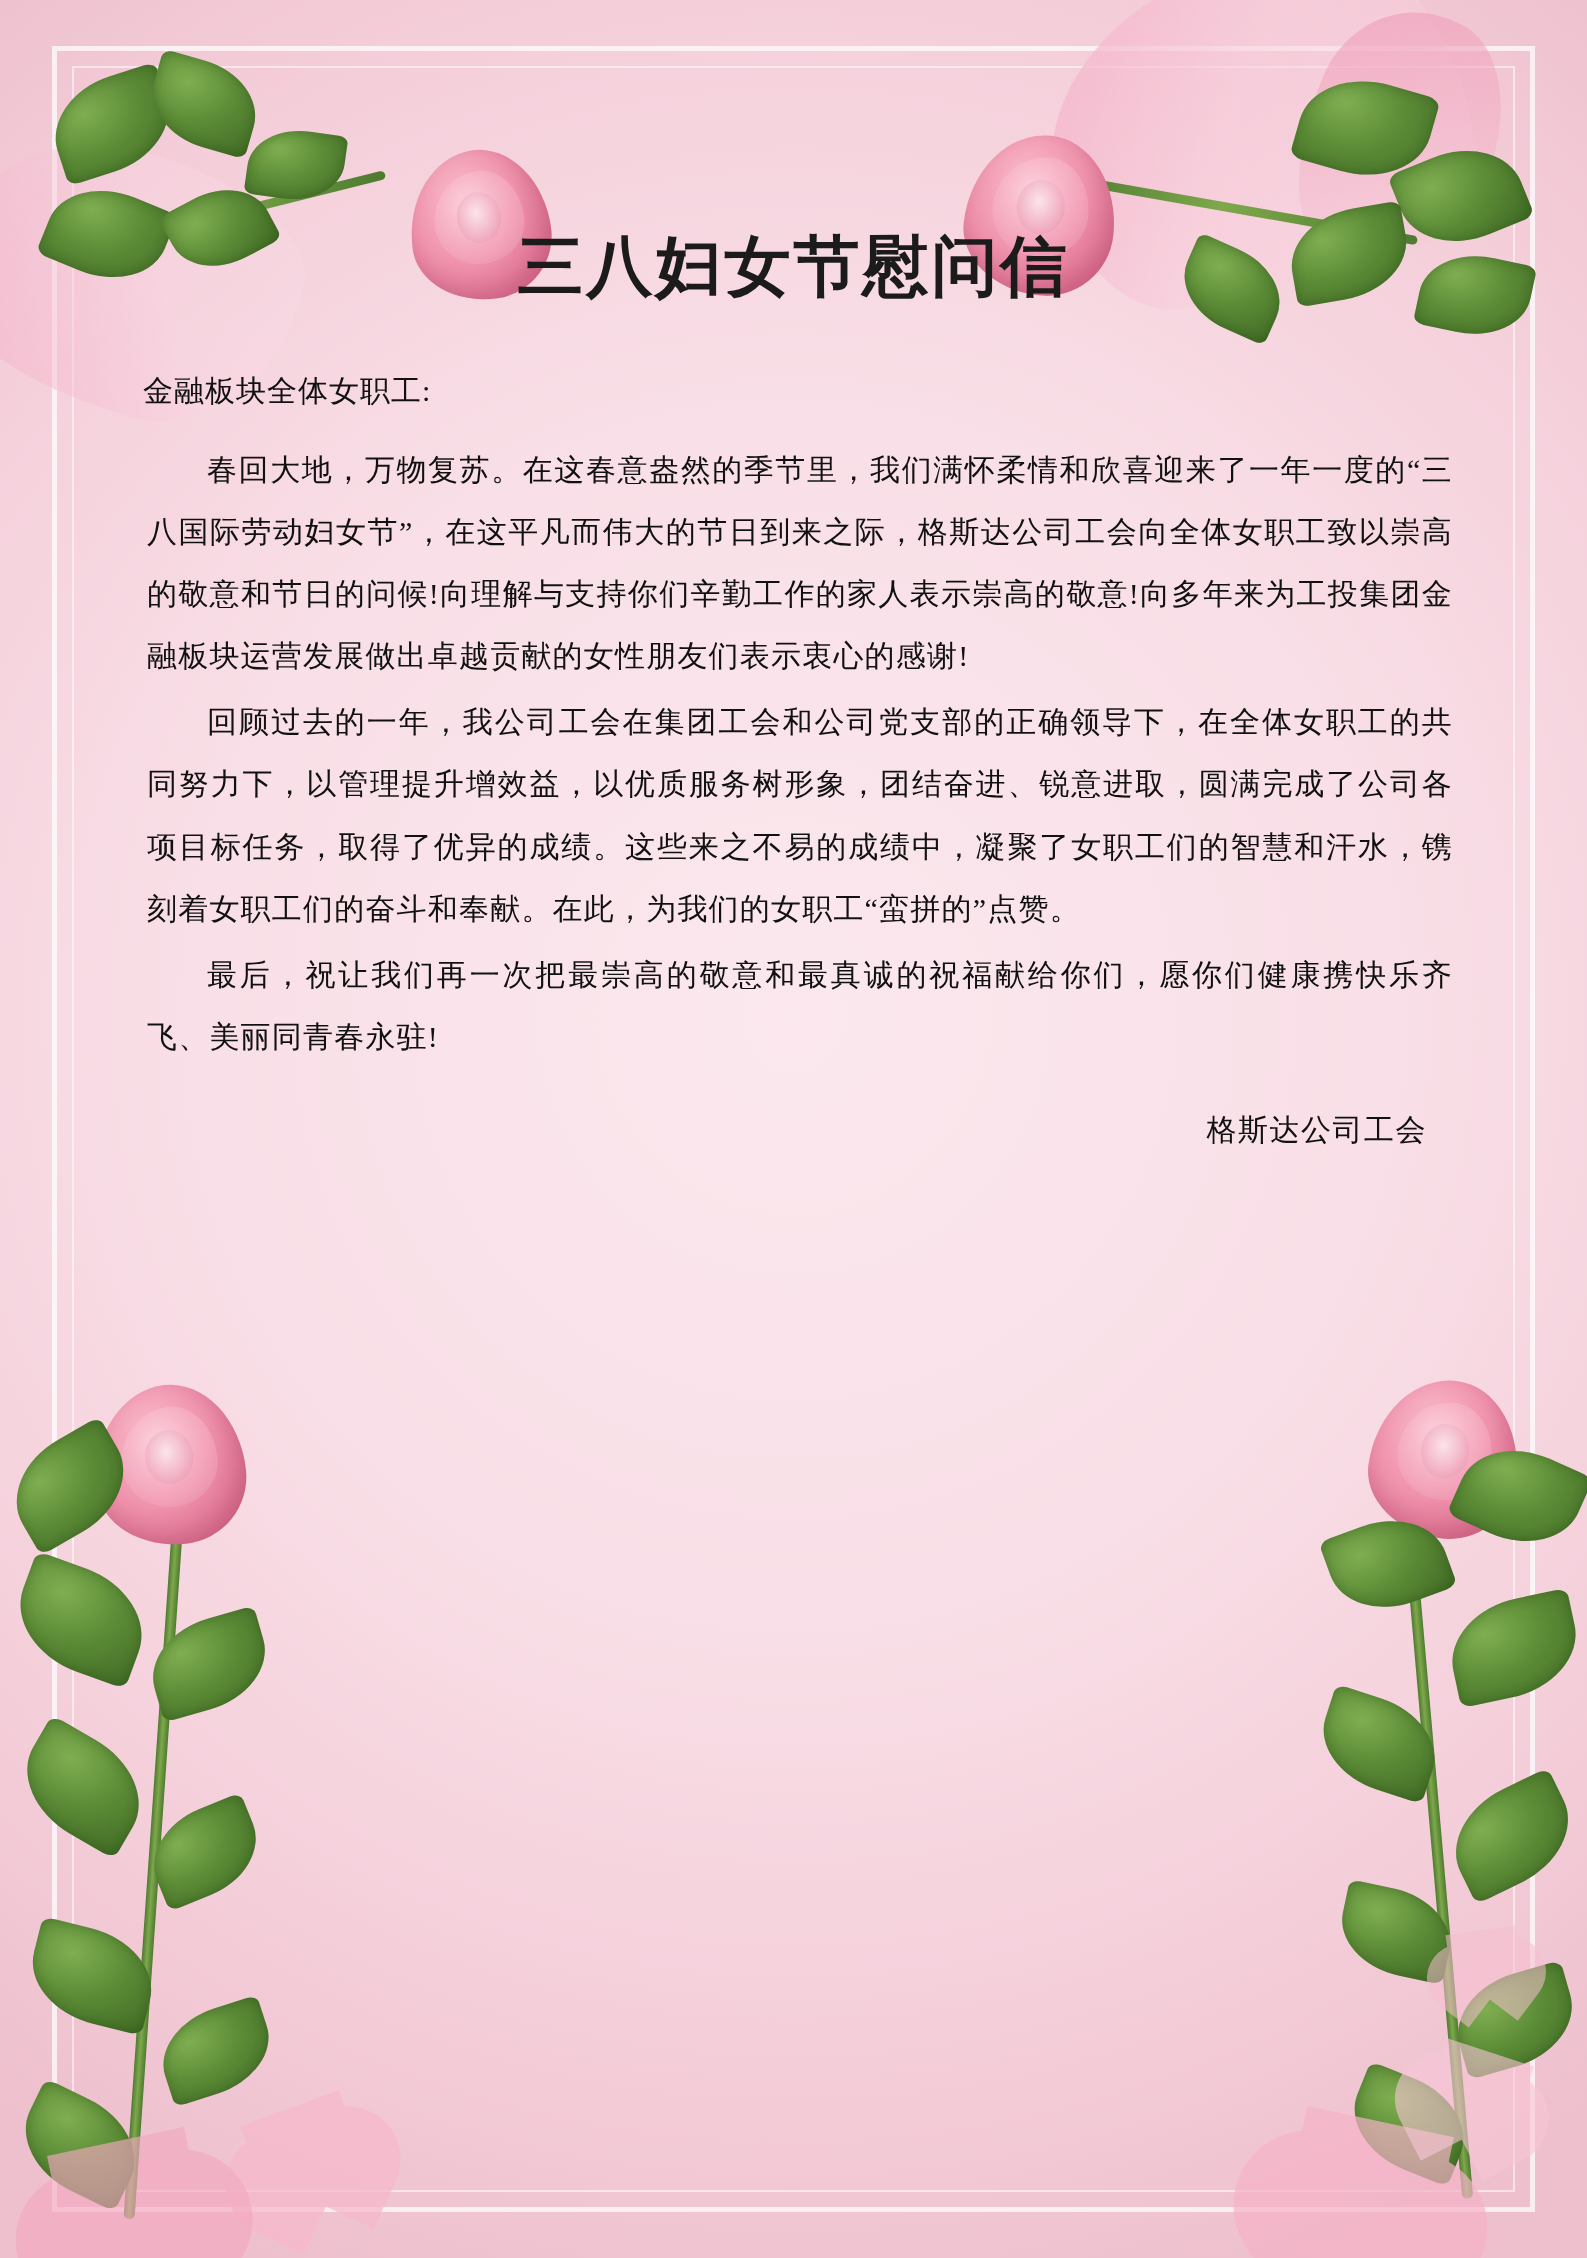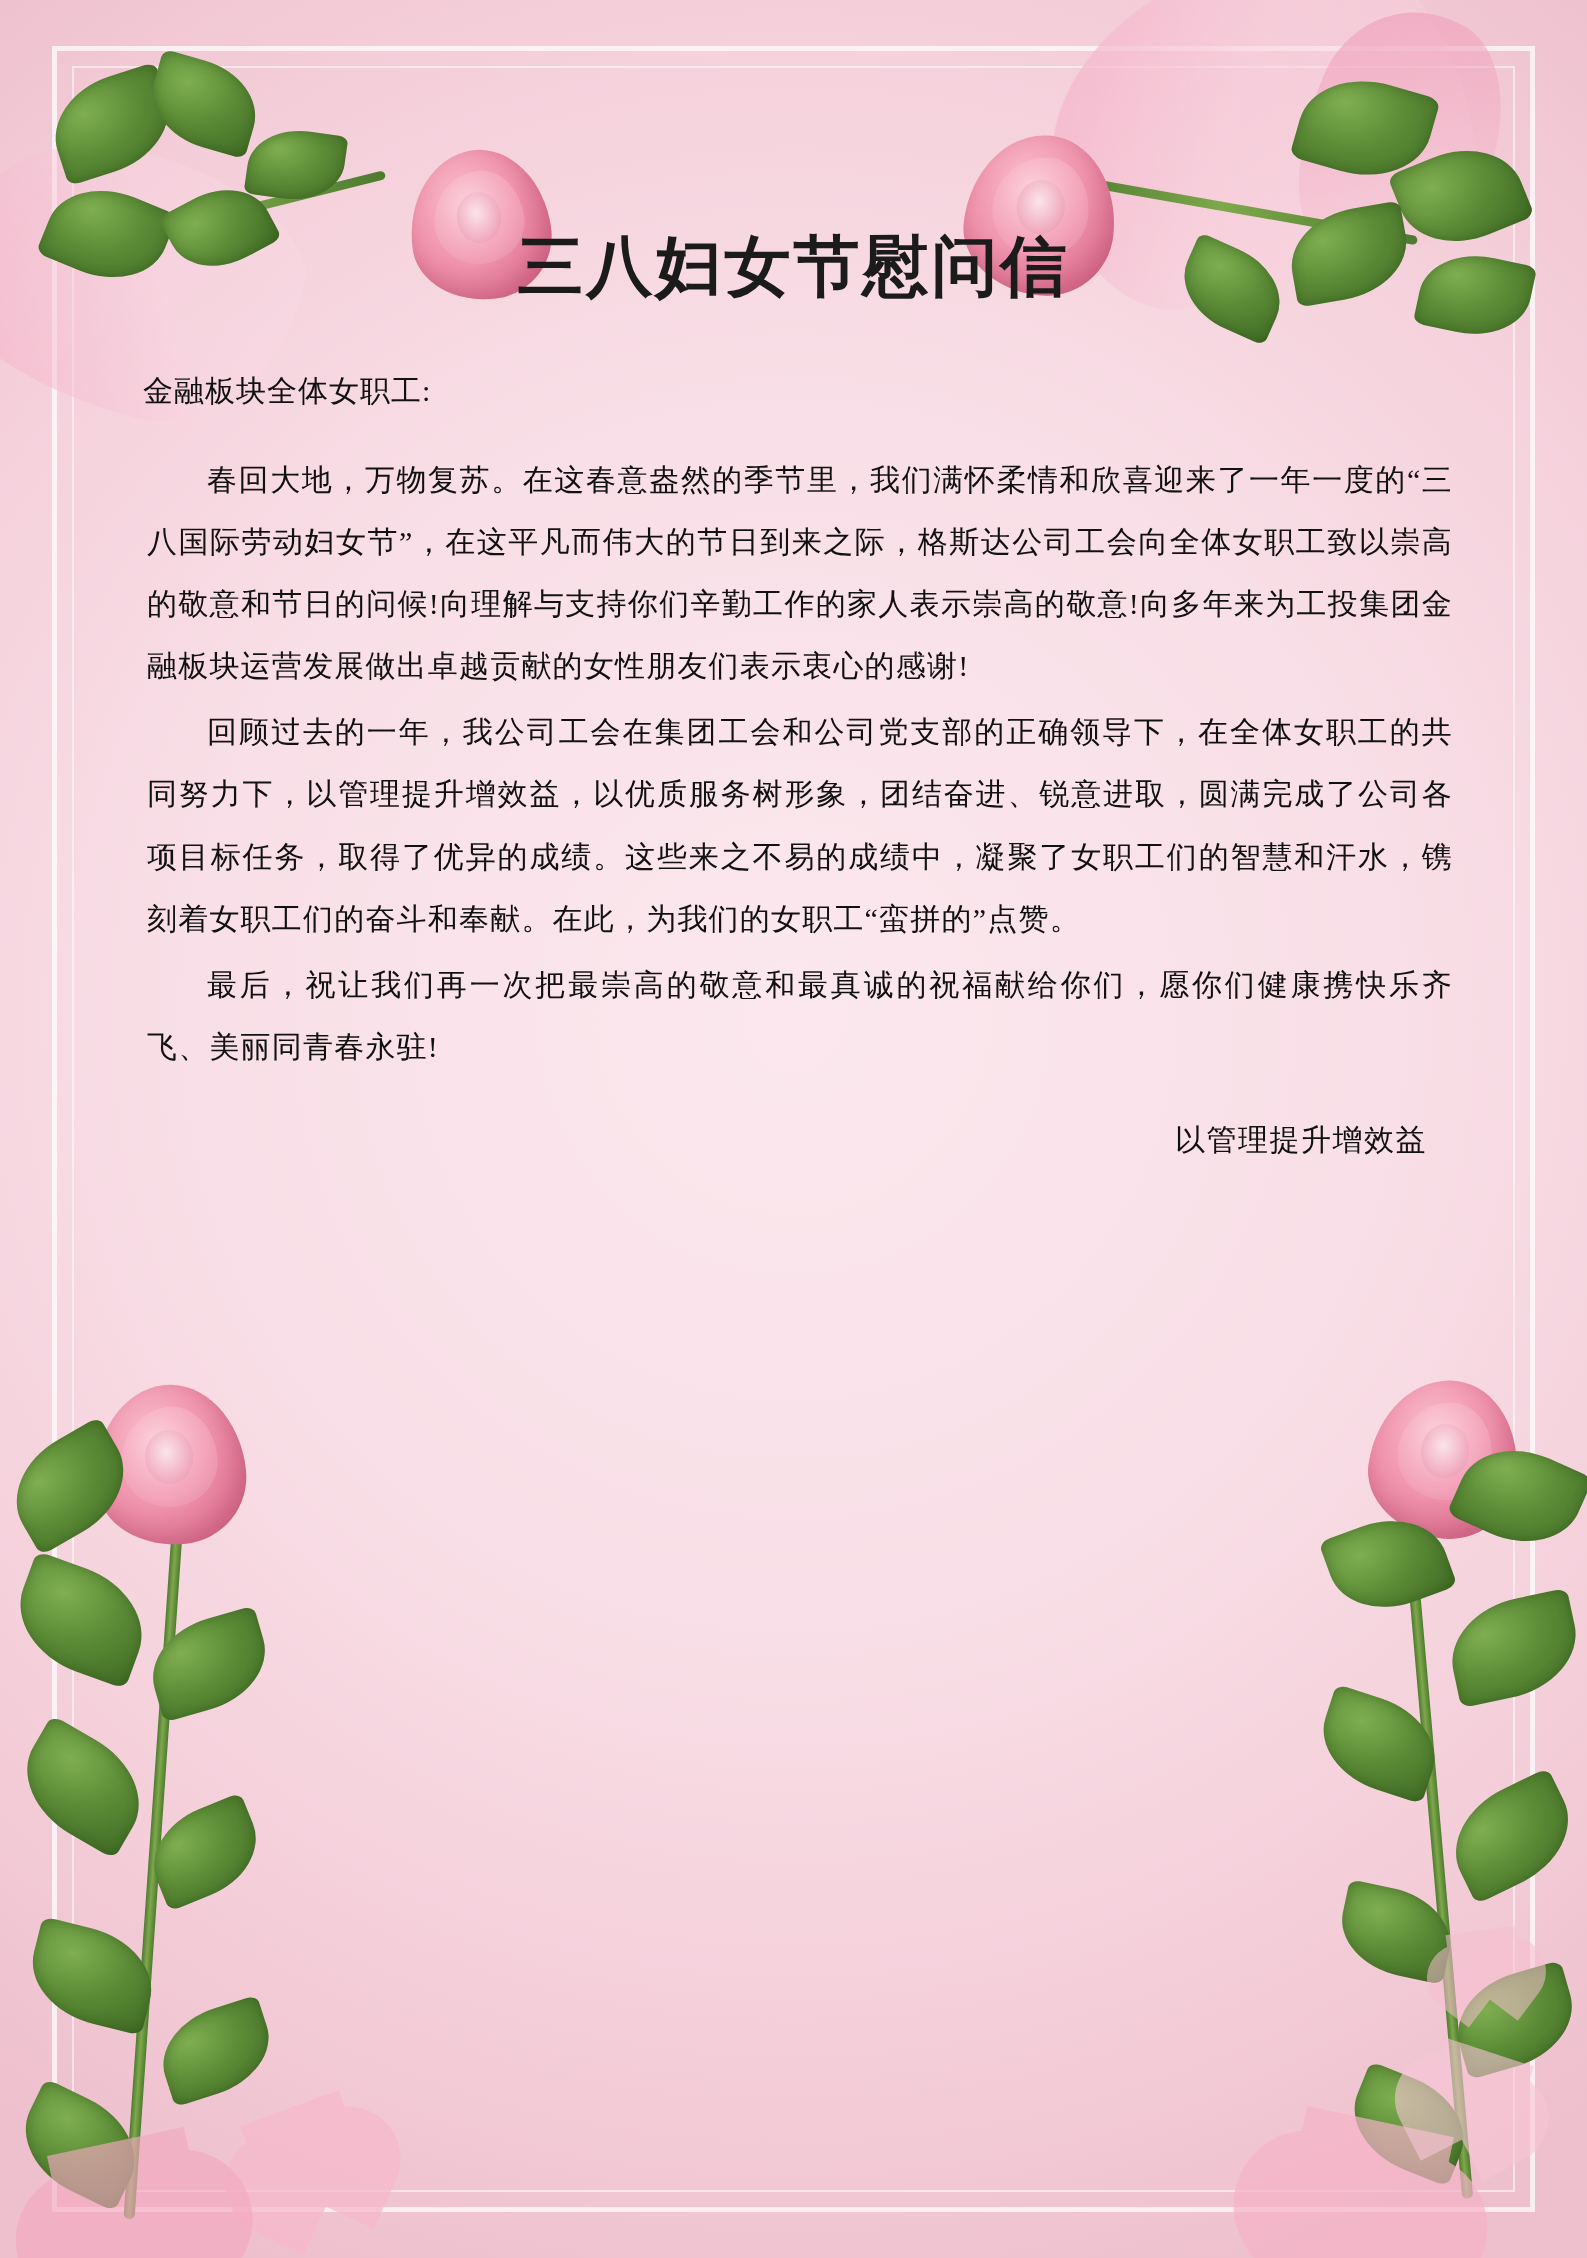--- a/index.html
+++ b/index.html
@@ -153,21 +153,21 @@
     position: absolute;
     left: 143px;
     top: 368px;
     width: 1310px;
   }
   .salutation {
     font-size: 30px;
     color: #111;
     line-height: 1.5;
     letter-spacing: 1px;
-    margin-bottom: 36px;
+    margin-bottom: 26px;
   }
   p.para {
     margin: 0 0 4px 4px;
     font-size: 30px;
     line-height: 2.07;
     color: #111;
     text-indent: 2em;
     letter-spacing: 1.2px;
     text-align: justify;
     text-justify: inter-ideograph;
@@ -256,17 +256,17 @@
   <div id="content">
     <div class="title">三八妇女节慰问信</div>
 
     <div class="body-wrap">
       <div class="salutation">金融板块全体女职工:</div>
 
       <p class="para">春回大地，万物复苏。在这春意盎然的季节里，我们满怀柔情和欣喜迎来了一年一度的“三八国际劳动妇女节”，在这平凡而伟大的节日到来之际，格斯达公司工会向全体女职工致以崇高的敬意和节日的问候!向理解与支持你们辛勤工作的家人表示崇高的敬意!向多年来为工投集团金融板块运营发展做出卓越贡献的女性朋友们表示衷心的感谢!</p>
       <p class="para">回顾过去的一年，我公司工会在集团工会和公司党支部的正确领导下，在全体女职工的共同努力下，以管理提升增效益，以优质服务树形象，团结奋进、锐意进取，圆满完成了公司各项目标任务，取得了优异的成绩。这些来之不易的成绩中，凝聚了女职工们的智慧和汗水，镌刻着女职工们的奋斗和奉献。在此，为我们的女职工“蛮拼的”点赞。</p>
       <p class="para">最后，祝让我们再一次把最崇高的敬意和最真诚的祝福献给你们，愿你们健康携快乐齐飞、美丽同青春永驻!</p>
 
-      <div class="signature">以管理提升增效益</div>
+      <div class="signature">格斯达公司工会</div>
     </div>
   </div>
 
 </div>
 
 </body></html>

